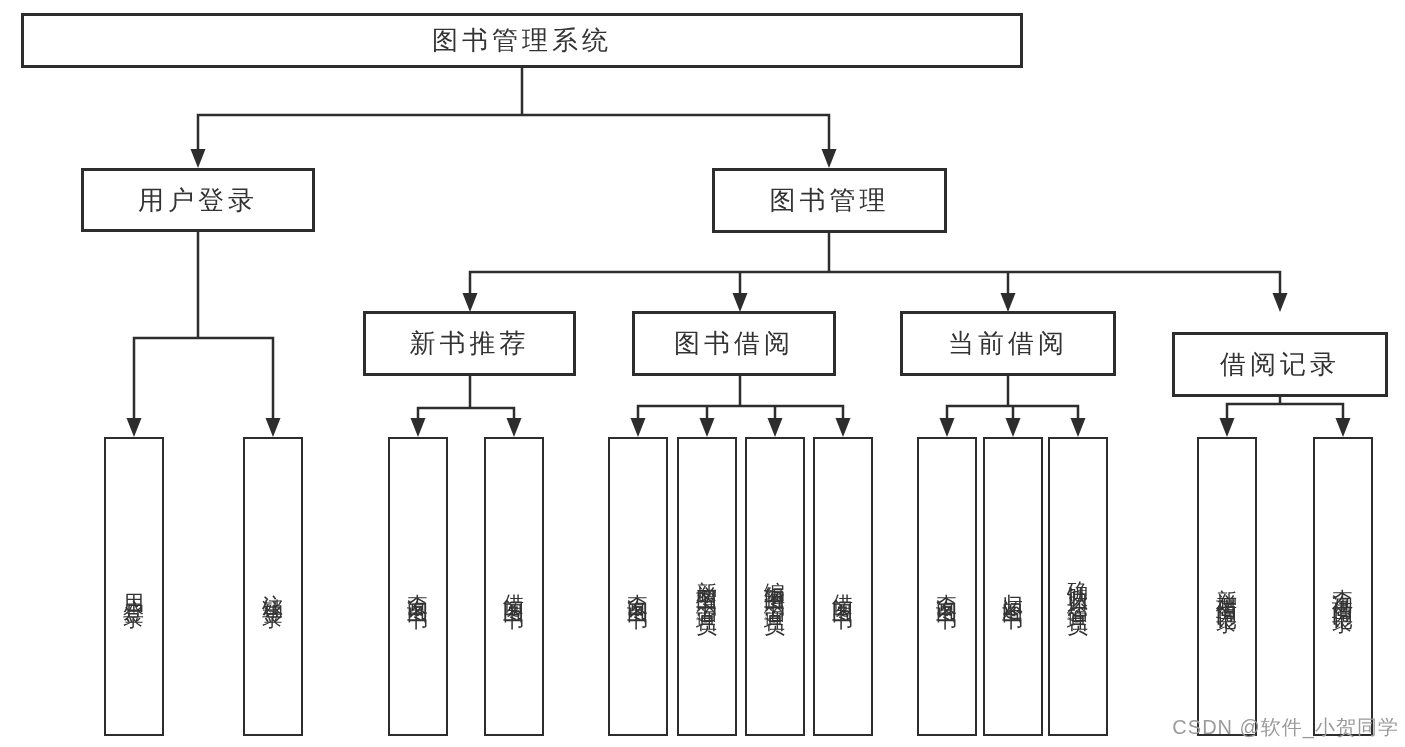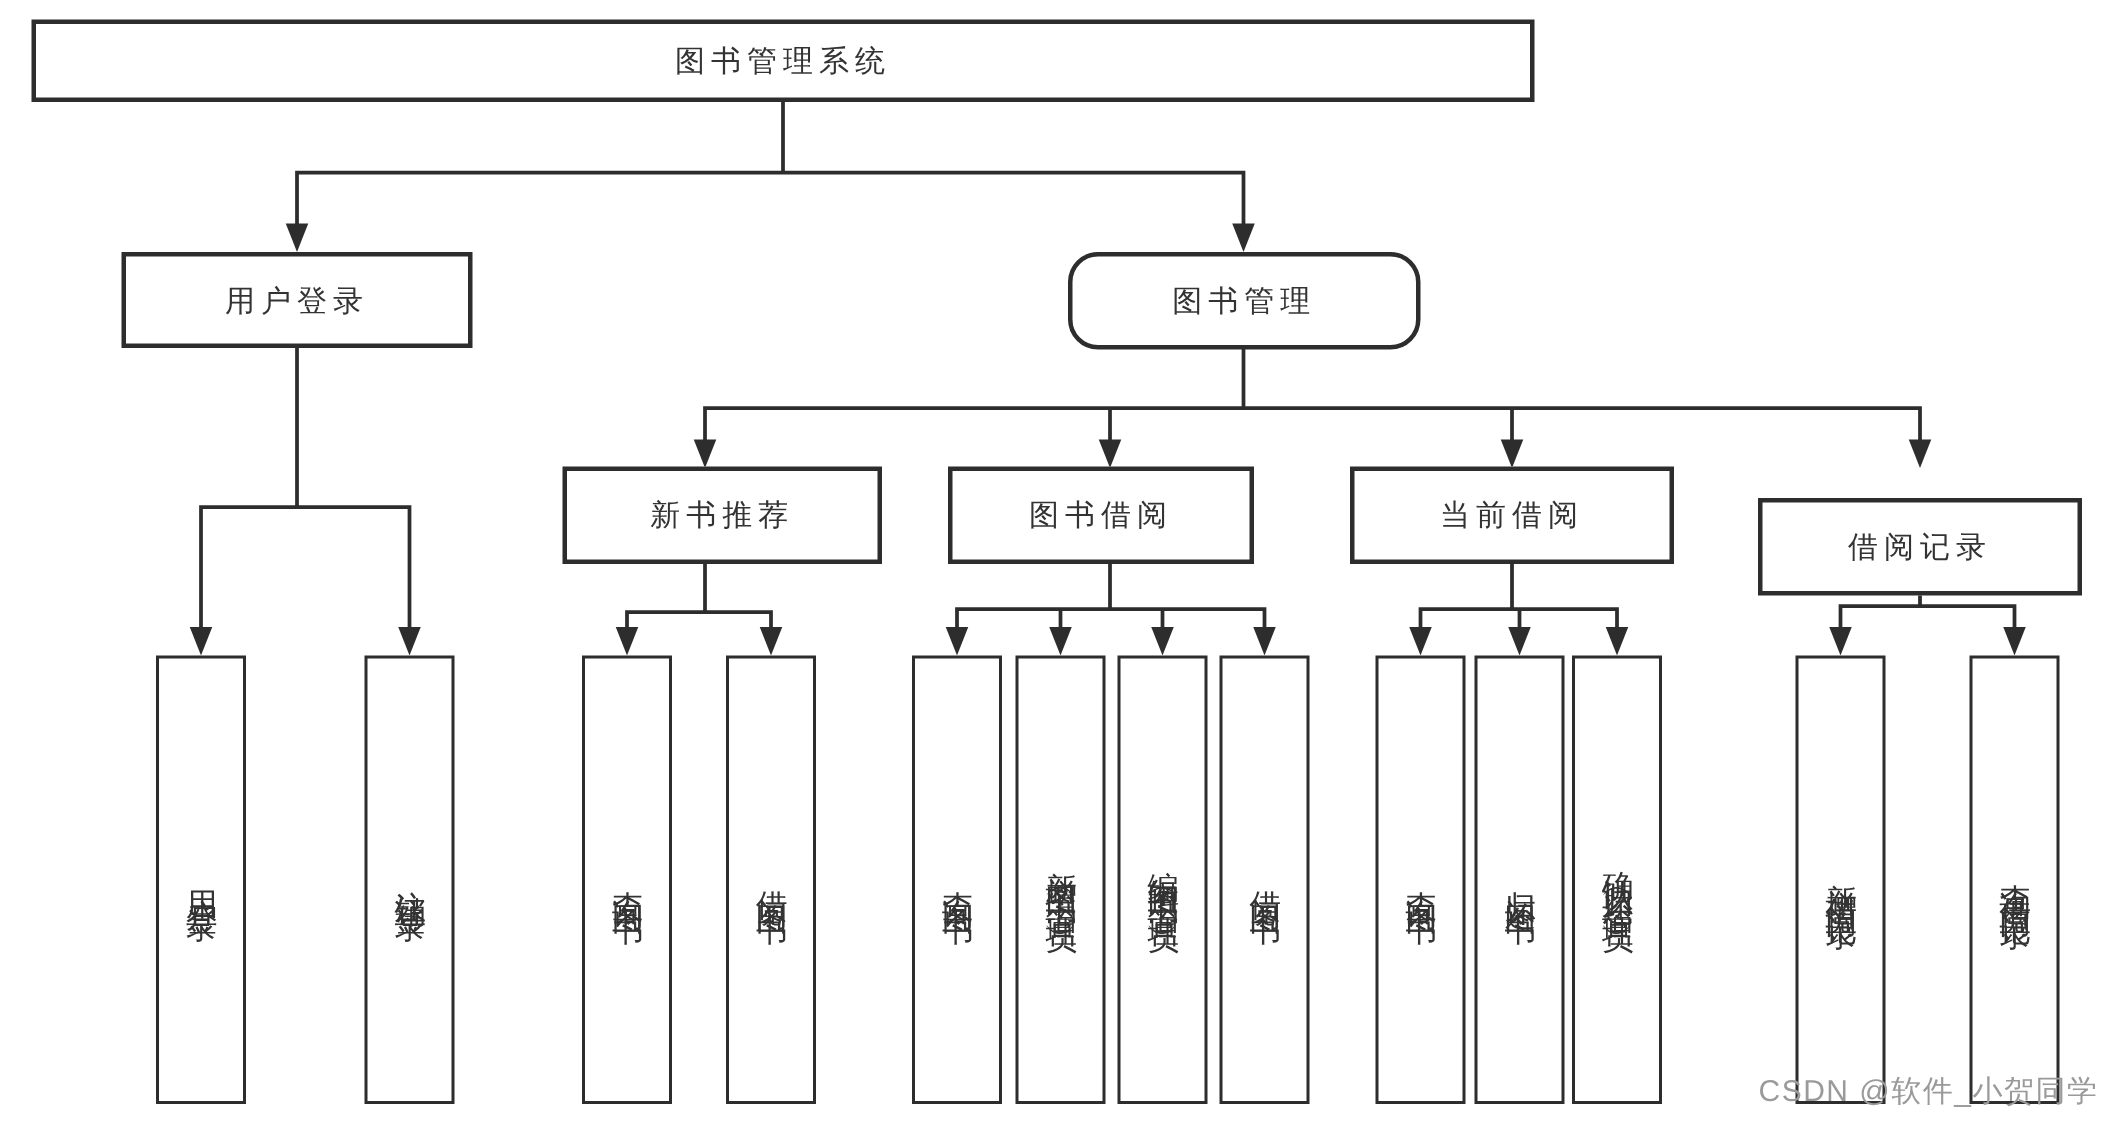--- a/index.html
+++ b/index.html
@@ -36,21 +36,21 @@
   .node {
     position: absolute;
     box-sizing: border-box;
     background: #ffffff;
     border: 3px solid var(--line, #2d2d2d);
     display: flex;
     align-items: center;
     justify-content: center;
     color: var(--text, #333333);
     z-index: 2;
-    font-size: 20px;
+    font-size: 26px;
     letter-spacing: 4px;
     white-space: nowrap;
   }
   .node.leaf {
     border-width: 2.5px;
     font-size: 21px;
   }
   .leaf .v-label {
     writing-mode: vertical-rl;
     text-orientation: mixed;
@@ -113,25 +113,25 @@
     </g>
   </svg>
 
   <div class="node" style="left:21px; top:13px; width:1002px; height:55px;">
     <span>图书管理系统</span>
   </div>
 
   <div class="node" style="left:81px; top:168px; width:234px; height:64px;">
     <span>用户登录</span>
   </div>
-  <div class="node" style="left:712px; top:168px; width:235px; height:65px;border-radius:20px;">
+  <div class="node" style="left:712px; top:168px; width:235px; height:65px;">
     <span>图书管理</span>
   </div>
 
-  <div class="node" style="left:363px; top:311px; width:213px; height:65px;margin-left:12px;">
+  <div class="node" style="left:363px; top:311px; width:213px; height:65px;">
     <span>新书推荐</span>
   </div>
   <div class="node" style="left:632px; top:311px; width:204px; height:65px;justify-content:center;">
     <span>图书借阅</span>
   </div>
   <div class="node" style="left:900px; top:311px; width:216px; height:65px;">
     <span>当前借阅</span>
   </div>
   <div class="node" style="left:1172px; top:311px; width:216px; height:65px;margin-top:21px;">
     <span>借阅记录</span>

